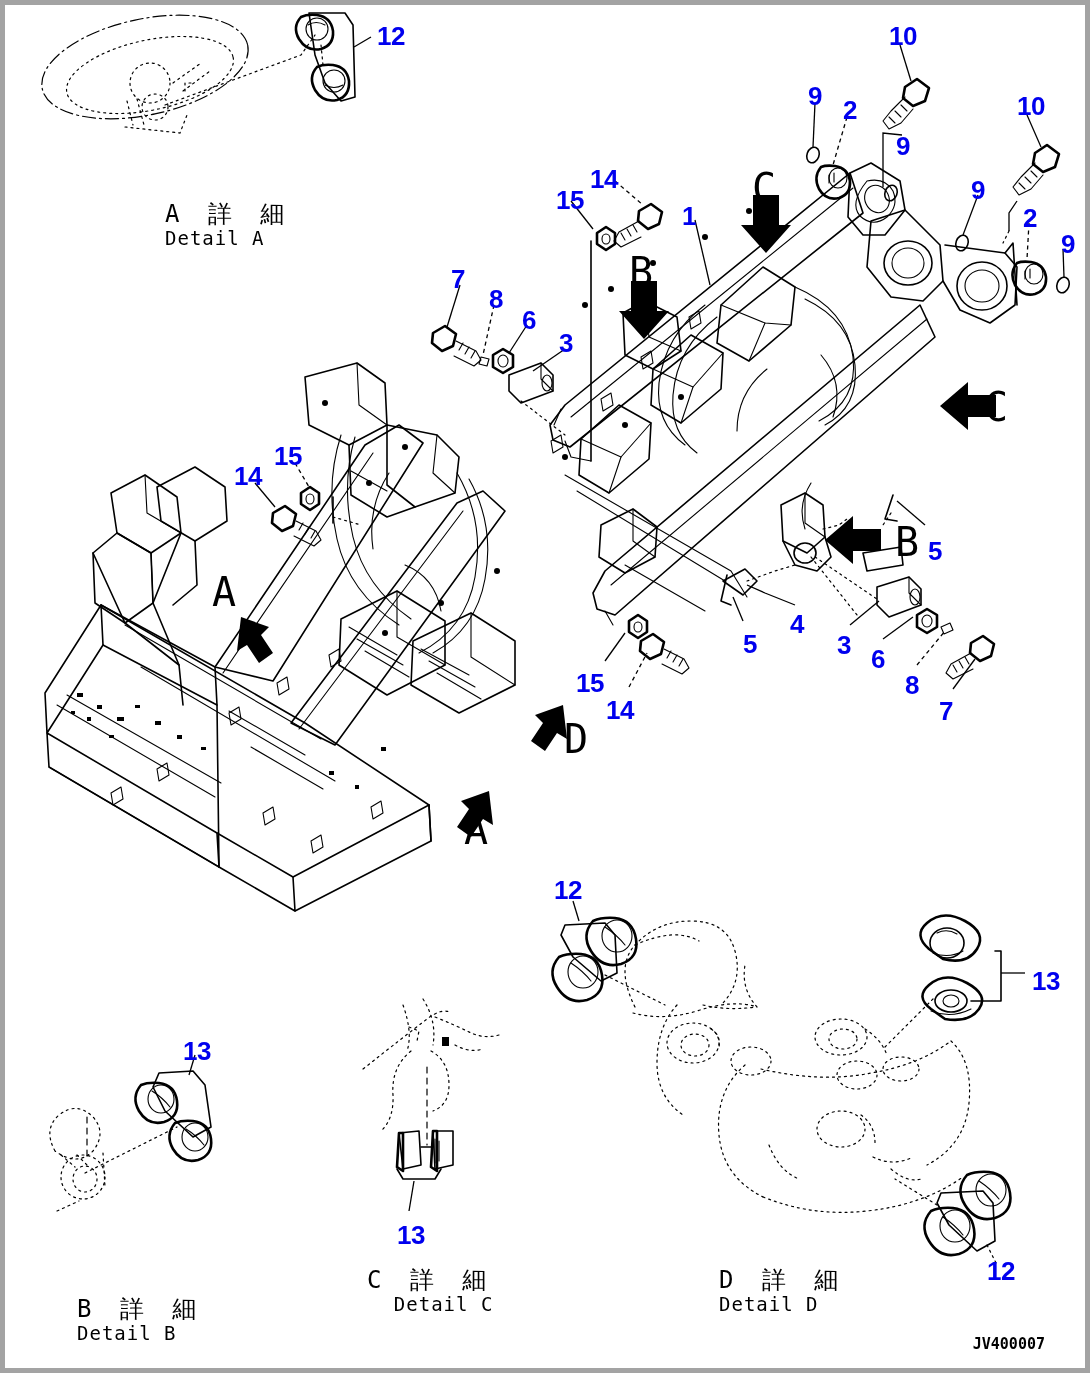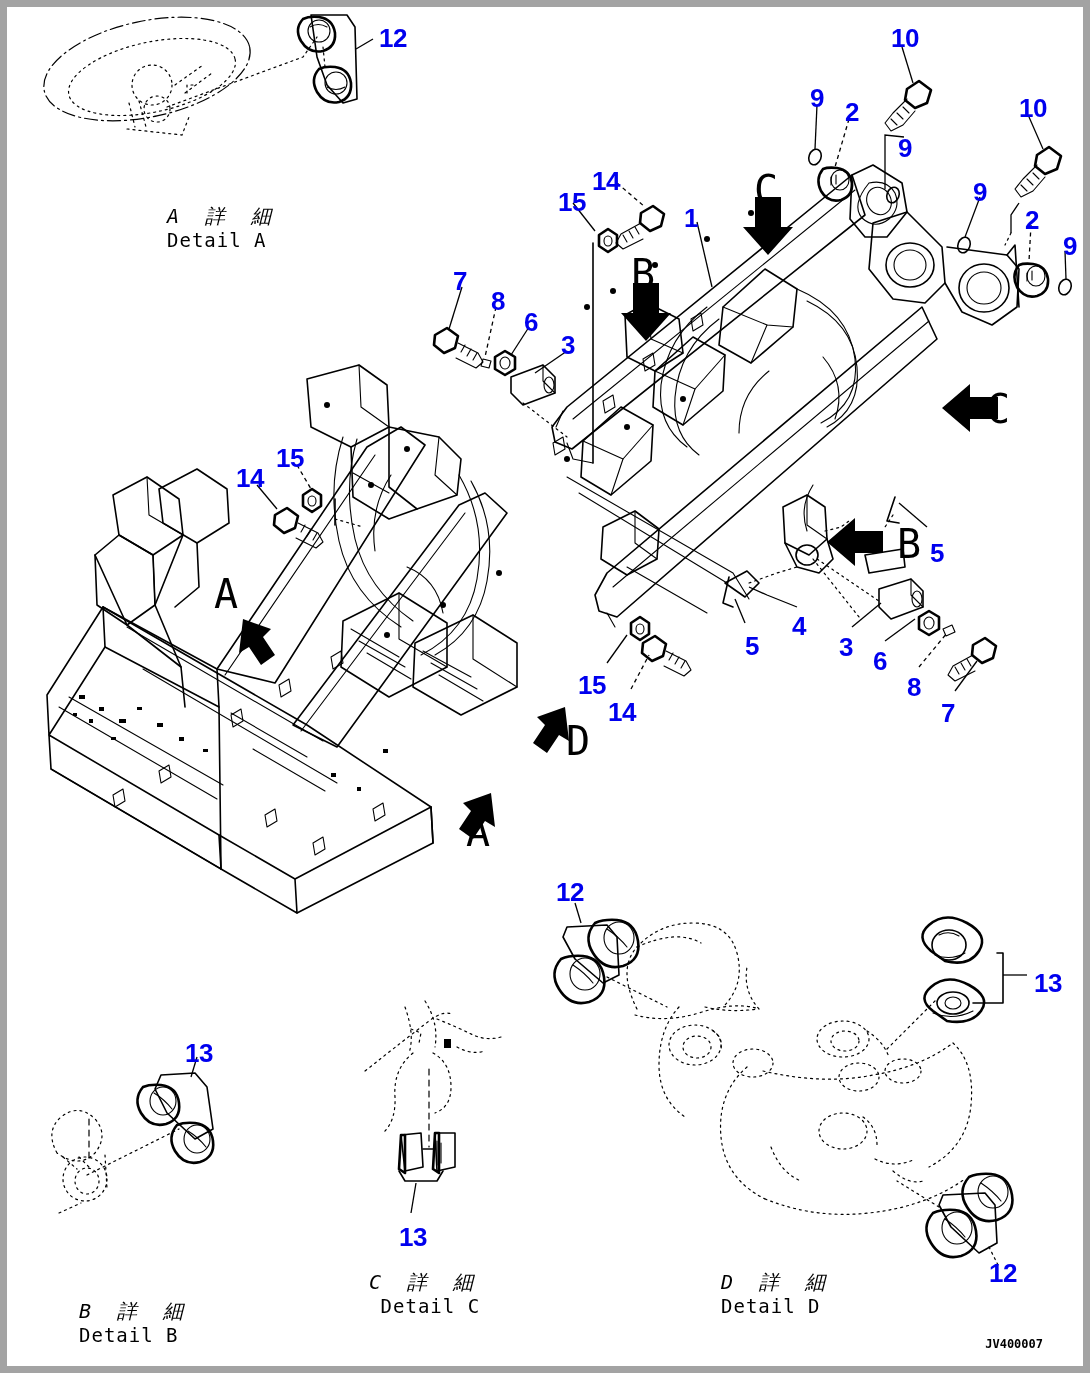--- a/index.html
+++ b/index.html
@@ -6,21 +6,21 @@
   html,body{margin:0;padding:0;background:#ffffff;}
   body{
     font-family:"DejaVu Sans Mono", monospace;
     -webkit-font-smoothing:none;
   }
   #page{
     position:relative;
     width:1090px;
     height:1373px;
     background:#ffffff;
-    border:7px solid #a3a3a3;
+    border:5px solid #a3a3a3;
     box-sizing:border-box;
     overflow:hidden;
   }
   #artboard{
     position:absolute;
     left:0;top:0;
     width:1090px;height:1373px;
   }
   #artboard svg{display:block;}
 
@@ -53,35 +53,34 @@
     color:#000000;
     font-family:"DejaVu Sans Mono", monospace;
     font-size:19px;
     line-height:24px;
     white-space:nowrap;
     user-select:none;
   }
   .detail-caption .jp{
     display:block;
     letter-spacing:7px;
-    font-size:20px;
-    font-style:italic;
+    font-size:24px;
   }
   .detail-caption .en{
     display:block;
     letter-spacing:1px;
     font-size:19px;
   }
   #drawing-no{
     position:absolute;
     right:40px;
     top:1330px;
     color:#000000;
     font-family:"DejaVu Sans Mono", monospace;
-    font-size:12px;
+    font-size:15px;
     letter-spacing:0px;
     font-weight:bold;
     white-space:nowrap;
     user-select:none;
   }
 </style>
 </head>
 <body>
 
 <div id="page">

